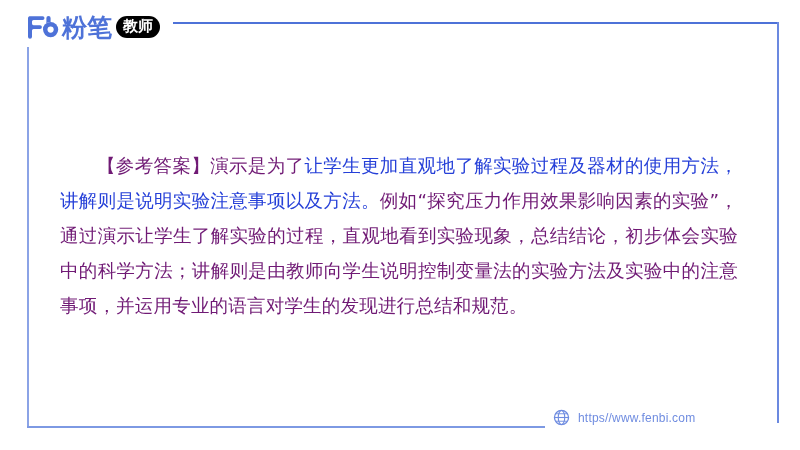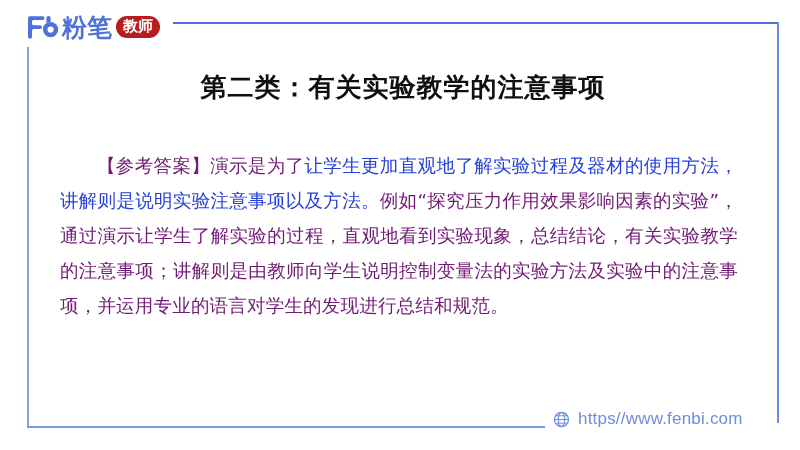--- a/index.html
+++ b/index.html
@@ -75,21 +75,21 @@
     font-weight: 700;
     color: #4e72d8;
     letter-spacing: 0px;
     line-height: 1;
     font-family: "DejaVu Sans", "Liberation Sans", sans-serif;
   }
   .logo-badge {
     display: inline-flex;
     align-items: center;
     justify-content: center;
-    background: #b91c1c;
+    background: #000000;
     color: #ffffff;
     font-size: 15px;
     font-weight: 700;
     border-radius: 11px;
     padding: 1px 7px 2px 7px;
     line-height: 1.25;
     margin-left: 2px;
     font-family: "DejaVu Sans", "Liberation Sans", sans-serif;
   }
 
@@ -135,21 +135,21 @@
     display: flex;
     align-items: center;
     gap: 8px;
   }
   .globe-icon {
     width: 17px;
     height: 17px;
     display: block;
   }
   .footer-url {
-    font-size: 17px;
+    font-size: 12px;
     color: #6f8ce0;
     letter-spacing: 0.2px;
     font-family: "Liberation Sans", "DejaVu Sans", sans-serif;
   }
 </style>
 </head>
 <body>
 
 <div id="slide">
 
@@ -164,25 +164,24 @@
         <path d="M3.4 2.2 h13.2 a1.9 1.9 0 0 1 0 3.8 H7.6 a1.6 1.6 0 0 0 -1.6 1.6 v2.0 a1.6 1.6 0 0 0 1.6 1.6 h6.4 a1.9 1.9 0 0 1 0 3.8 H7.6 a1.6 1.6 0 0 0 -1.6 1.6 v6.1 a2.0 2.0 0 0 1 -4.0 0 V4.2 a2.0 2.0 0 0 1 1.4 -2.0 z" fill="#4e72d8"></path>
         <circle cx="24.6" cy="15.6" r="7.6" fill="#4e72d8"></circle>
         <circle cx="24.6" cy="15.6" r="3.1" fill="#ffffff"></circle>
         <path d="M17.0 15.6 a7.6 7.6 0 0 1 7.6 -7.6 v-4.0 a2.1 2.1 0 0 0 -4.2 0 v4.6" fill="#4e72d8"></path>
       </svg>
     </span>
     <span class="logo-word">粉笔</span>
     <span class="logo-badge">教师</span>
   </div>
 
-  <div class="slide-title">第二类：有关实验教学的注意事项</div>
 
   <div class="body-copy">
     <p>
-      <span class="t-red">【参考答案】演示是为了</span><span class="t-blue">让学生更加直观地了解实验过程及器材的使用方法，讲解则是说明实验注意事项以及方法。</span><span class="t-red">例如“探究压力作用效果影响因素的实验”，通过演示让学生了解实验的过程，直观地看到实验现象，总结结论，有关实验教学的注意事项；讲解则是由教师向学生说明控制变量法的实验方法及实验中的注意事项，并运用专业的语言对学生的发现进行总结和规范。</span>
+      <span class="t-red">【参考答案】演示是为了</span><span class="t-blue">让学生更加直观地了解实验过程及器材的使用方法，讲解则是说明实验注意事项以及方法。</span><span class="t-red">例如“探究压力作用效果影响因素的实验”，通过演示让学生了解实验的过程，直观地看到实验现象，总结结论，初步体会实验中的科学方法；讲解则是由教师向学生说明控制变量法的实验方法及实验中的注意事项，并运用专业的语言对学生的发现进行总结和规范。</span>
     </p>
   </div>
 
   <div class="footer">
     <span>
       <svg class="globe-icon" viewBox="0 0 20 20" xmlns="http://www.w3.org/2000/svg">
         <circle cx="10" cy="10" r="8.3" fill="none" stroke="#6f8ce0" stroke-width="1.5"></circle>
         <ellipse cx="10" cy="10" rx="3.8" ry="8.3" fill="none" stroke="#6f8ce0" stroke-width="1.3"></ellipse>
         <line x1="1.7" y1="10" x2="18.3" y2="10" stroke="#6f8ce0" stroke-width="1.3"></line>
         <line x1="3.0" y1="5.6" x2="17.0" y2="5.6" stroke="#6f8ce0" stroke-width="1.1"></line>

